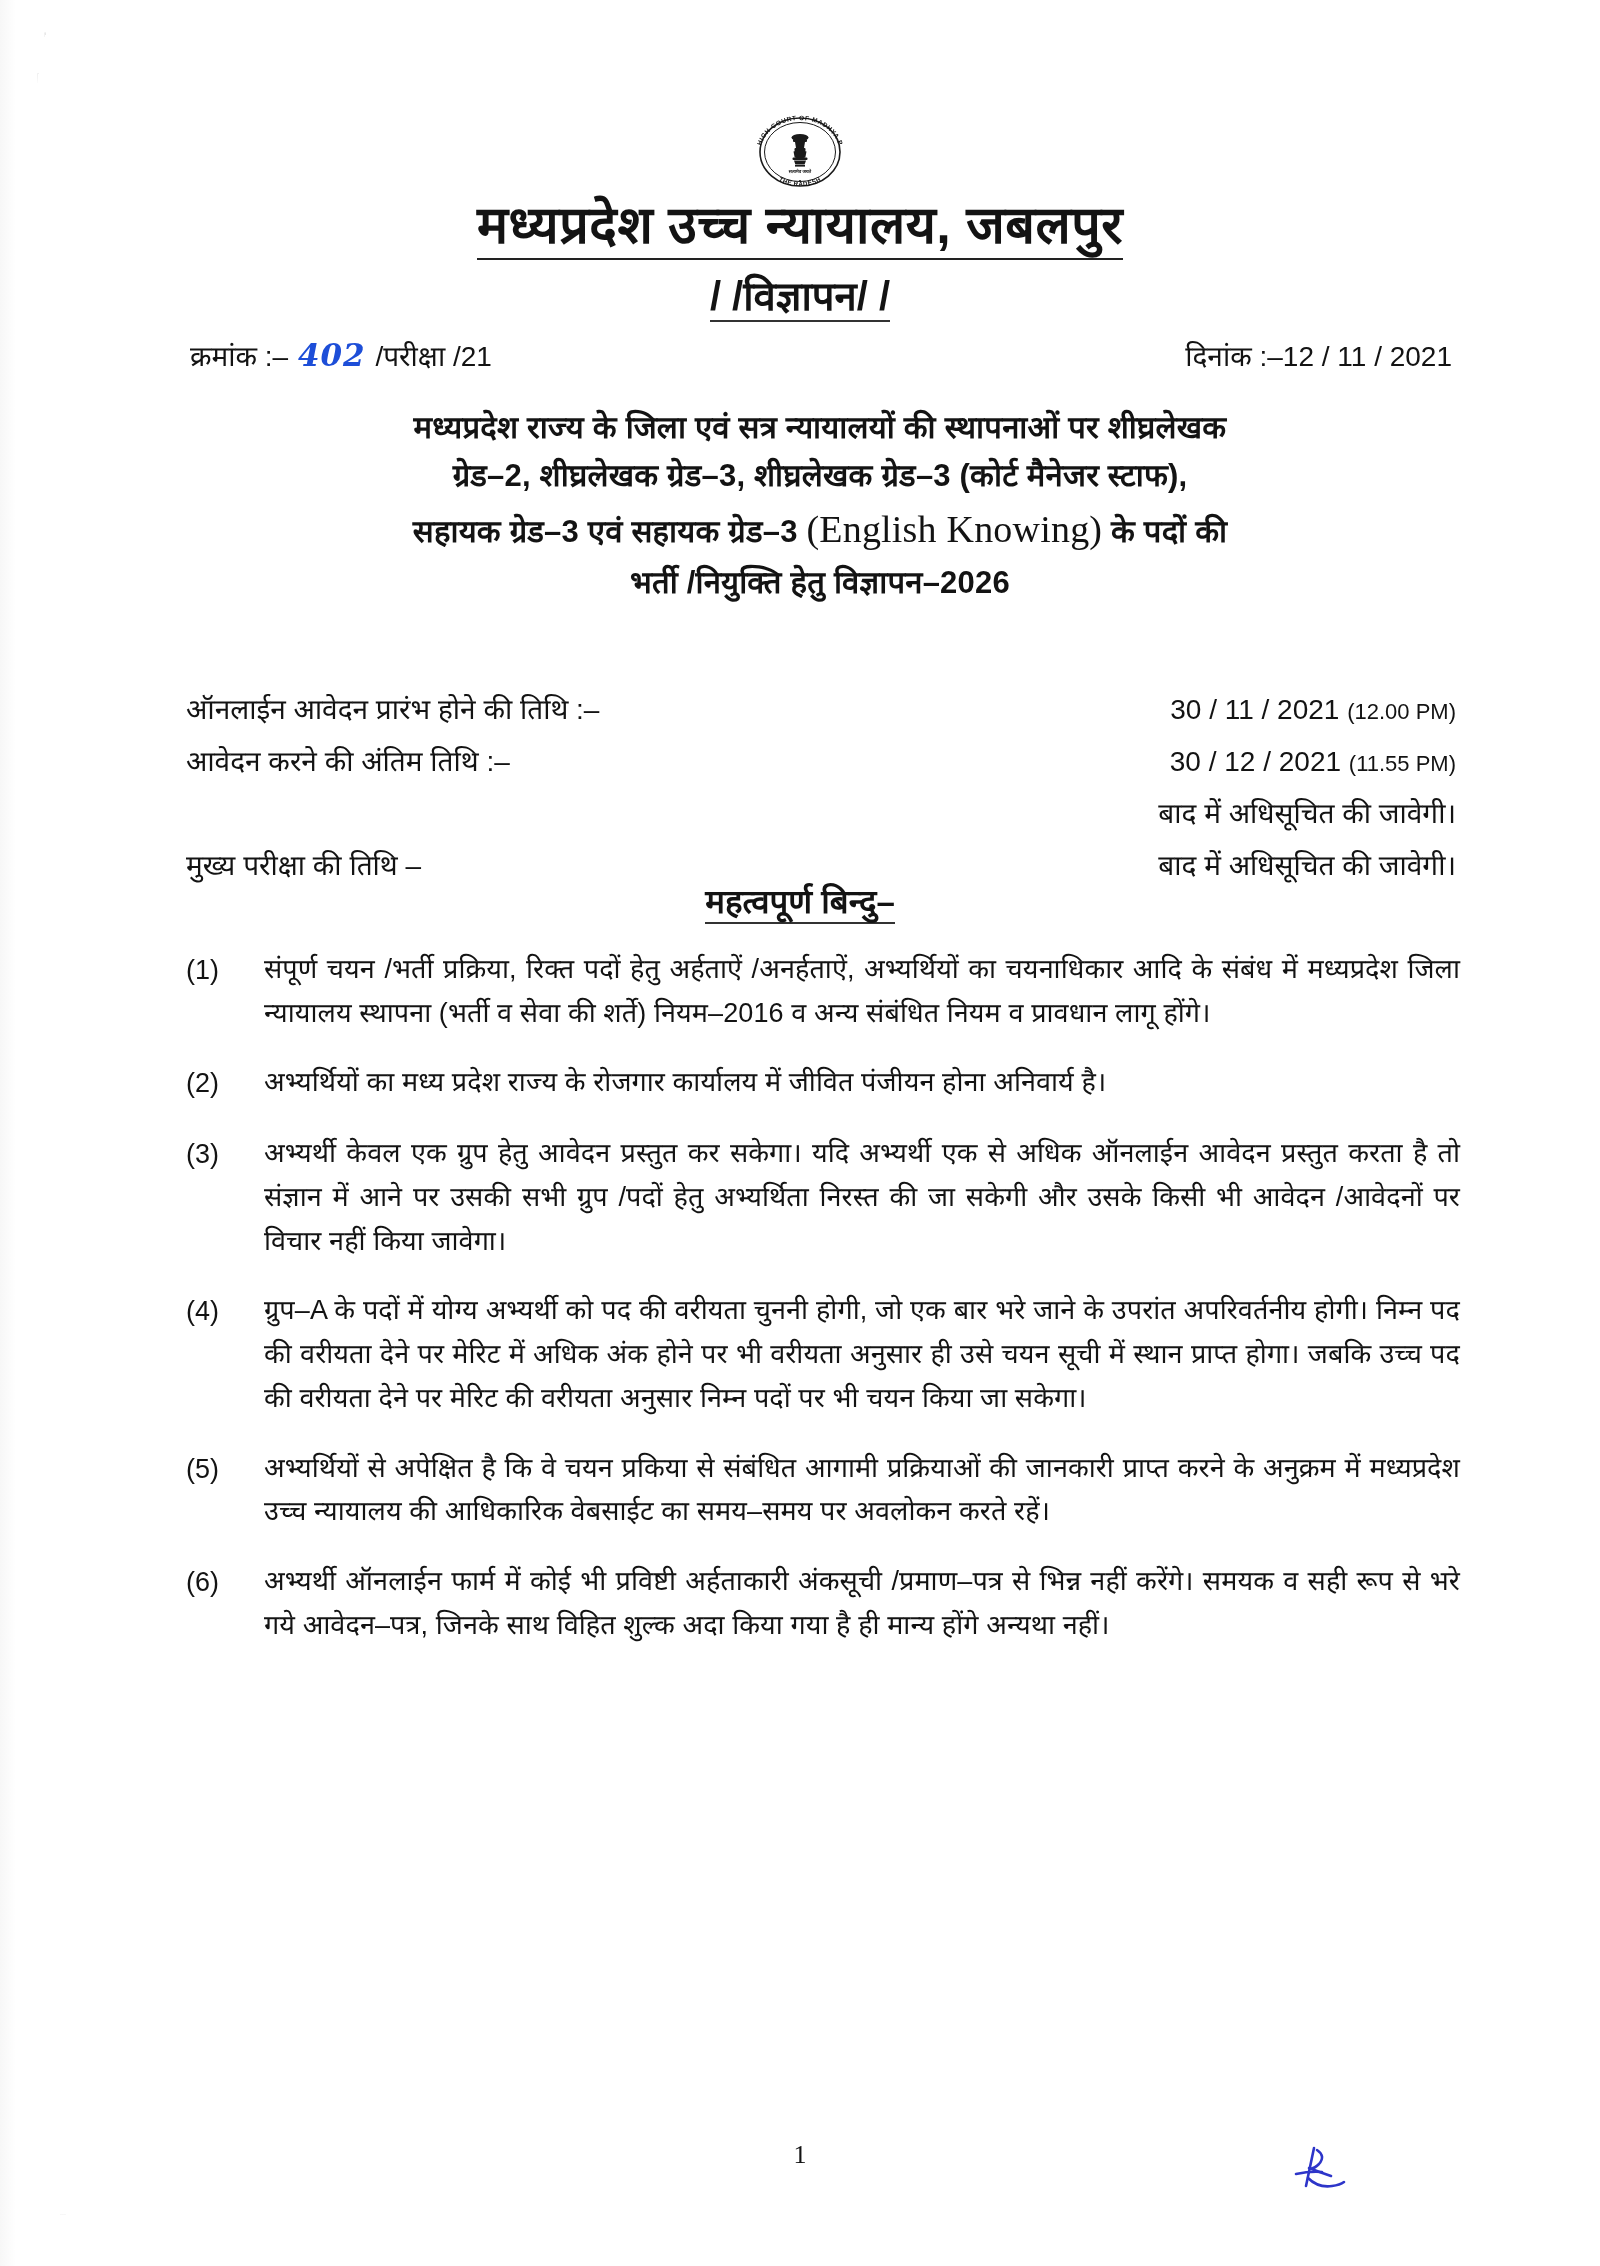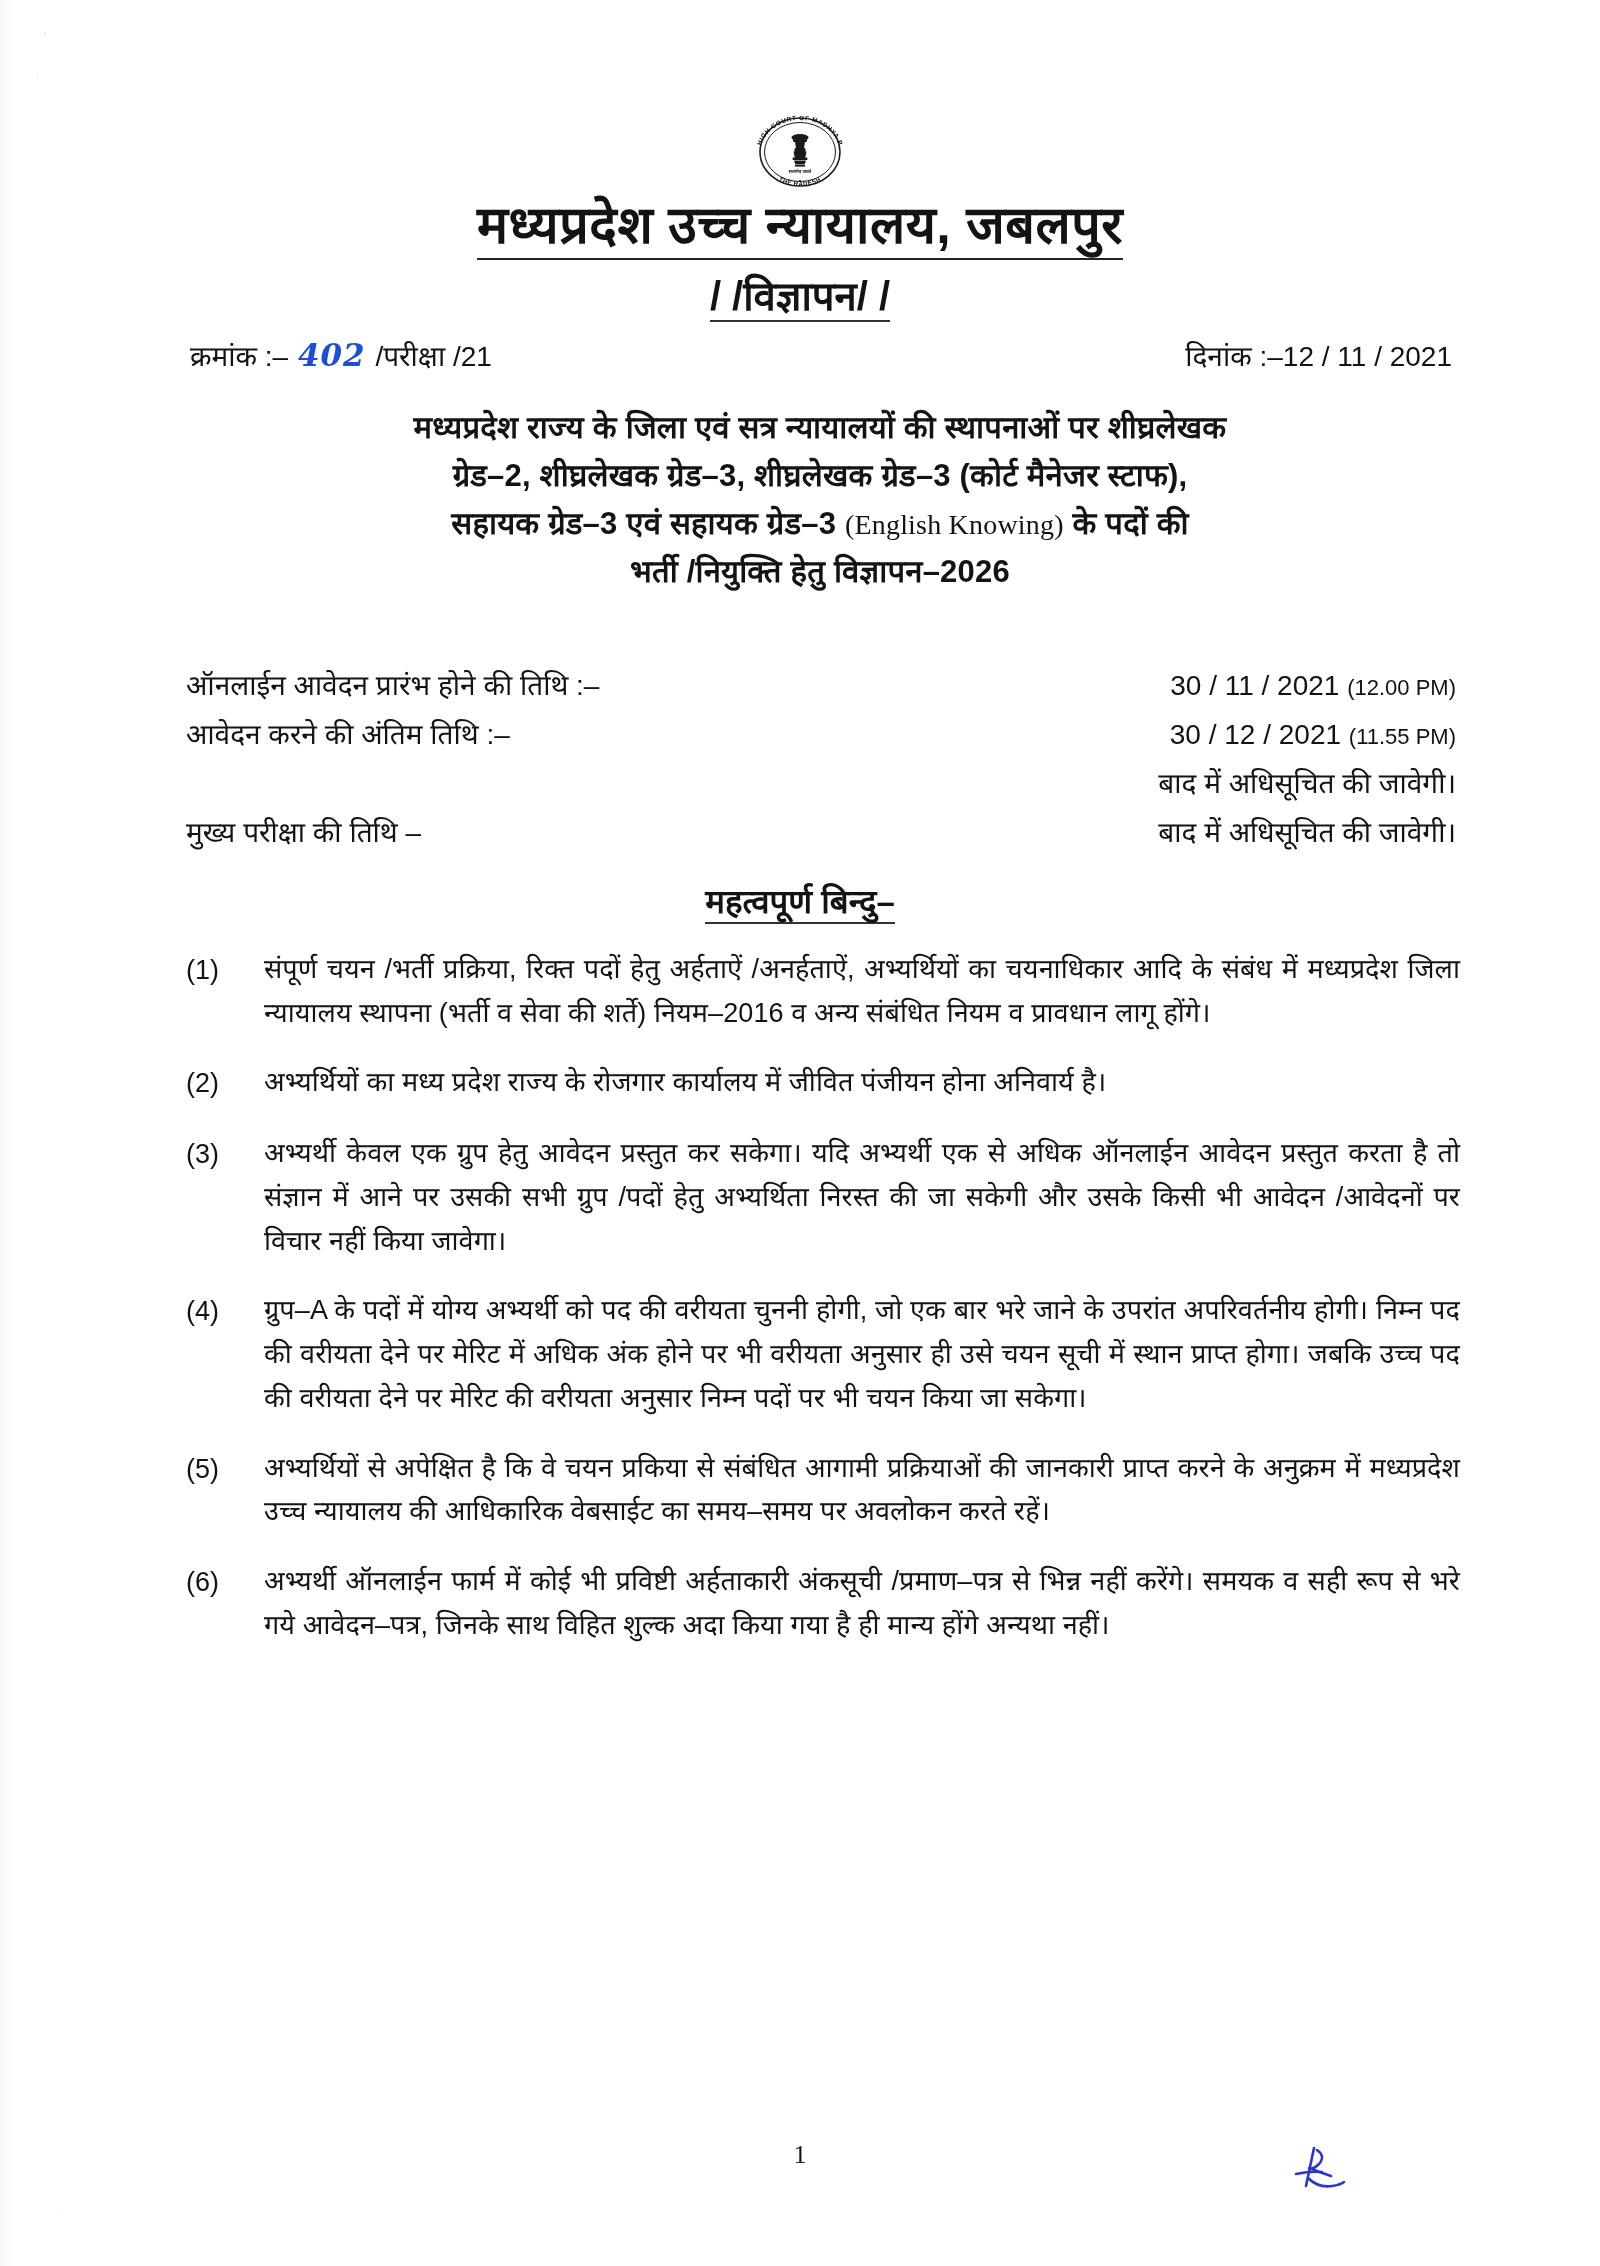--- a/index.html
+++ b/index.html
@@ -120,36 +120,37 @@
     text-align: center;
     font-size: 31px;
     font-weight: 700;
     line-height: 1.55;
     letter-spacing: .2px;
   }
   .main-title .ln { display: block; white-space: nowrap; }
   .main-title .eng {
     font-family: "Liberation Serif", "DejaVu Serif", serif;
     font-weight: 400;
-    font-size: 28px;
+    font-size: 38px;
   }
 
   
   .dates {
     position: absolute;
     top: 672px;
     left: 186px;
     right: 140px;
   }
   .dates-row {
     display: flex;
     align-items: baseline;
     font-size: 28px;
     line-height: 1.0;
     margin-bottom: 21px;
+    margin-top: 24px;
   }
   .dates-label { width: 560px; flex: none; }
   .dates-value { flex: 1; text-align: right; padding-right: 4px; }
   .tme { font-size: 22px; }
 
   
   .mahatva {
     position: absolute;
     top: 878px;
     left: 0; right: 0;

